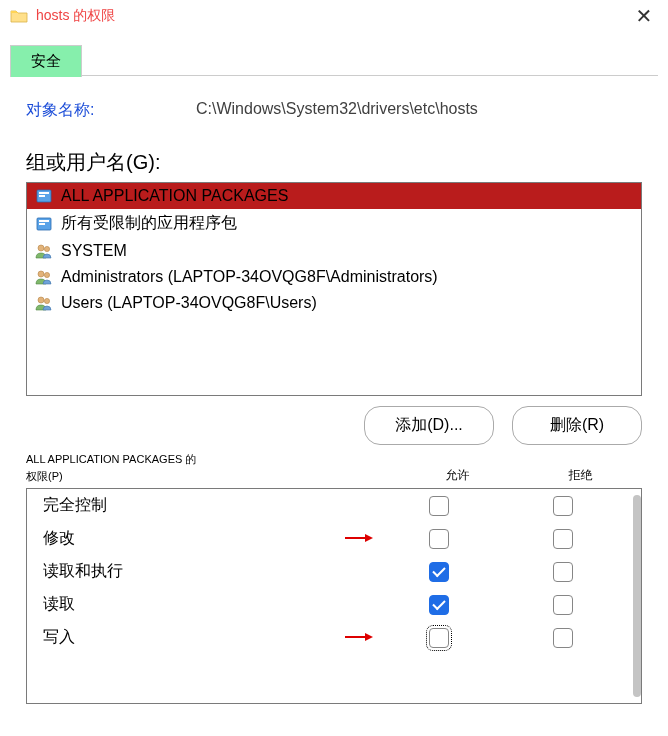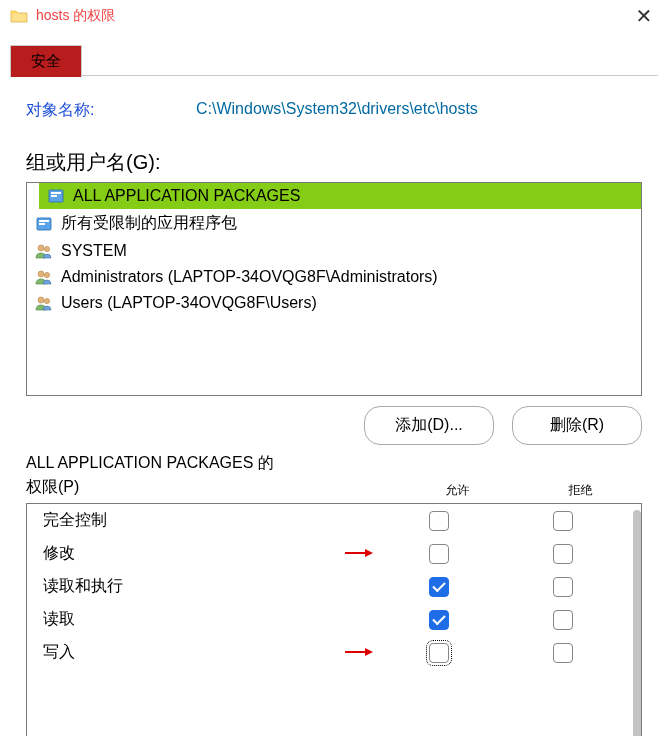--- a/index.html
+++ b/index.html
@@ -47,63 +47,62 @@
       padding: 10px 10px 0 10px;
     }
     .tab-row {
       display: flex;
       border-bottom: 1px solid #ccc;
     }
     .tab {
       border: 1px solid #ccc;
       border-bottom: none;
       padding: 6px 20px 6px 20px;
-      background: #b91c1c;
+      background: #86efac;
       margin-bottom: -1px;
       font-size: 15px;
       cursor: pointer;
       position: relative;
       top: 1px;
     }
     .content {
       padding: 24px 26px 14px 26px;
     }
     .row-obj {
       display: flex;
       margin-bottom: 28px;
     }
     .row-obj .label {
       width: 170px;
       font-size: 16px;
       color: #1d4ed8;
     }
     .row-obj .value {
       font-size: 16px;
-      color: #0369a1;
+      color: #404040;
     }
     .section-label {
       font-size: 20px;
       margin-bottom: 6px;
     }
     .list-box {
       border: 1px solid #7a7a7a;
       height: 214px;
       overflow: auto;
       margin-bottom: 10px;
     }
     .list-item {
       display: flex;
       align-items: center;
       padding: 4px 6px;
       font-size: 16px;
       cursor: pointer;
     }
     .list-item.selected {
-      background: #84cc16;
-      margin-left: 12px;
+      background: #b91c1c;
     }
     .list-item .icon-slot {
       width: 22px;
       height: 18px;
       margin-right: 6px;
       display: flex;
       align-items: center;
       justify-content: center;
     }
     .button-row {
@@ -116,21 +115,21 @@
       border: 1px solid #aaa;
       border-radius: 16px;
       background: #fff;
       padding: 8px 0;
       font-size: 16px;
       cursor: pointer;
       width: 130px;
       text-align: center;
     }
     .perm-header {
-      font-size: 16px;
+      font-size: 11px;
       line-height: 1.5;
     }
     .perm-header-row {
       display: flex;
       align-items: flex-end;
       margin-bottom: 4px;
     }
     .perm-header-left {
       flex: 1;
     }
@@ -139,21 +138,21 @@
       width: 246px;
     }
     .col-allow, .col-deny {
       flex: 1;
       text-align: center;
       font-size: 12px;
     }
     .perm-box {
       border: 1px solid #7a7a7a;
       position: relative;
-      height: 248px;
+      height: 216px;
     }
     .perm-scroll {
       position: absolute;
       right: 0;
       top: 6px;
       bottom: 6px;
       width: 8px;
       background: #c4c4c4;
       border-radius: 4px;
     }

